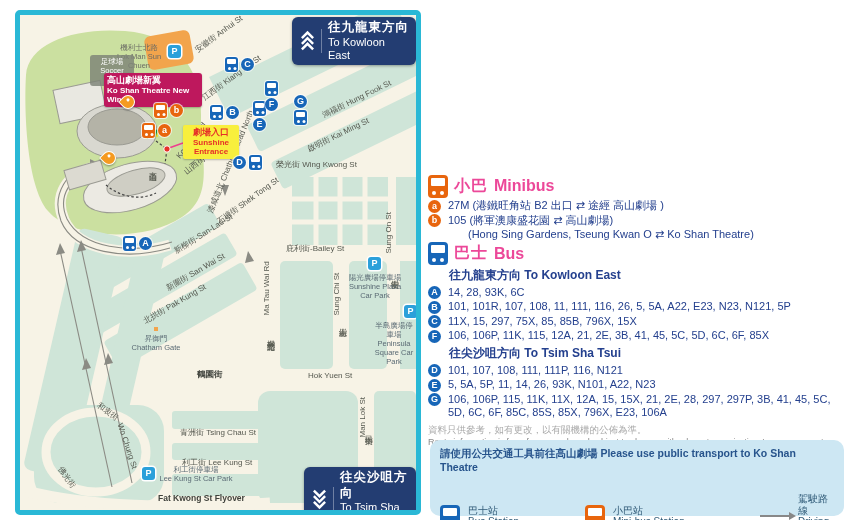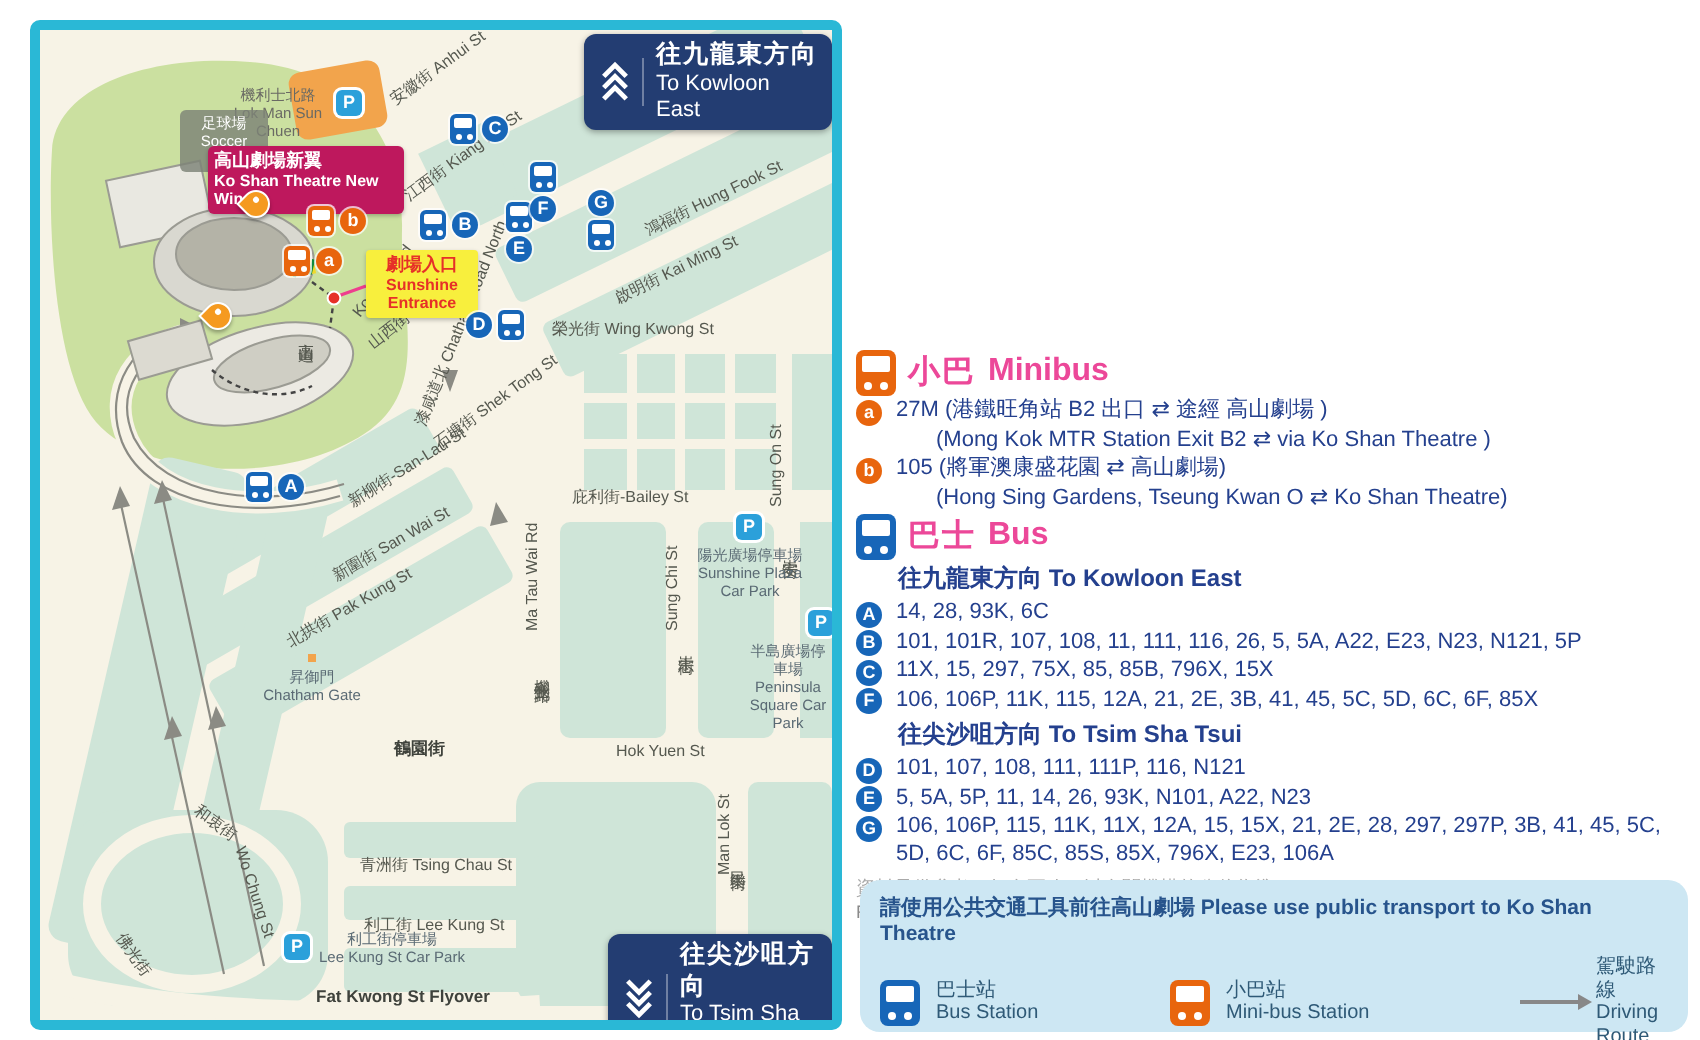--- a/index.html
+++ b/index.html
@@ -57,21 +57,21 @@
   .row{display:flex;align-items:flex-start;gap:7px;line-height:13.5px;margin:0 0 1px;}
   .row .stop{margin-top:0.5px;}
   .row .txt{flex:1;}
   .indent{padding-left:40px;line-height:13.5px;margin:0 0 1px;}
   .sect{font-weight:bold;font-size:12px;padding-left:21px;margin:2px 0 2px;}
   .disc-zh{color:#a9a9a9;font-size:9.5px;margin-top:4px;}
   .disc-en{color:#8a8a8a;font-size:9px;letter-spacing:-0.2px;}
   
   .legend{position:absolute;left:430px;top:440px;width:414px;height:76px;background:#cde7f3;border-radius:10px;
           box-sizing:border-box;padding:7px 10px 5px;color:#2f5a77;}
-  .legend .title{font-size:10.5px;font-weight:bold;color:#27548c;margin-bottom:5px;}
+  .legend .title{font-size:10.5px;font-weight:bold;color:#27548c;margin-bottom:20px;}
   .lgrid{display:grid;grid-template-columns:145px 175px 1fr;row-gap:5px;}
   .litem{display:flex;align-items:center;gap:8px;}
   .litem .lt{font-size:10px;line-height:1.15;}
   .arrow-icon{width:30px;height:2px;background:#888;position:relative;flex:none;}
   .arrow-icon::after{content:"";position:absolute;right:-6px;top:-3.5px;border-left:7px solid #888;
                      border-top:4.5px solid transparent;border-bottom:4.5px solid transparent;}
 </style>
 </head>
 <body>
 
@@ -308,21 +308,20 @@
   <div class="panel">
     <div class="hdr">
       <span class="veh orange lg"></span>
       <span class="zh">小巴</span>
       <span>Minibus</span>
     </div>
     <div class="row">
       <span class="stop orange">a</span>
       <span class="txt">27M (港鐵旺角站 B2 出口 ⇄ 途經 高山劇場 )</span>
     </div>
-    <div class="indent">(Mong Kok MTR Station Exit B2 ⇄ via Ko Shan Theatre )</div>
     <div class="row">
       <span class="stop orange">b</span>
       <span class="txt">105 (將軍澳康盛花園 ⇄ 高山劇場)</span>
     </div>
     <div class="indent">(Hong Sing Gardens, Tseung Kwan O ⇄ Ko Shan Theatre)</div>
 
     <div class="hdr">
       <span class="veh blue lg"></span>
       <span class="zh">巴士</span>
       <span>Bus</span>

